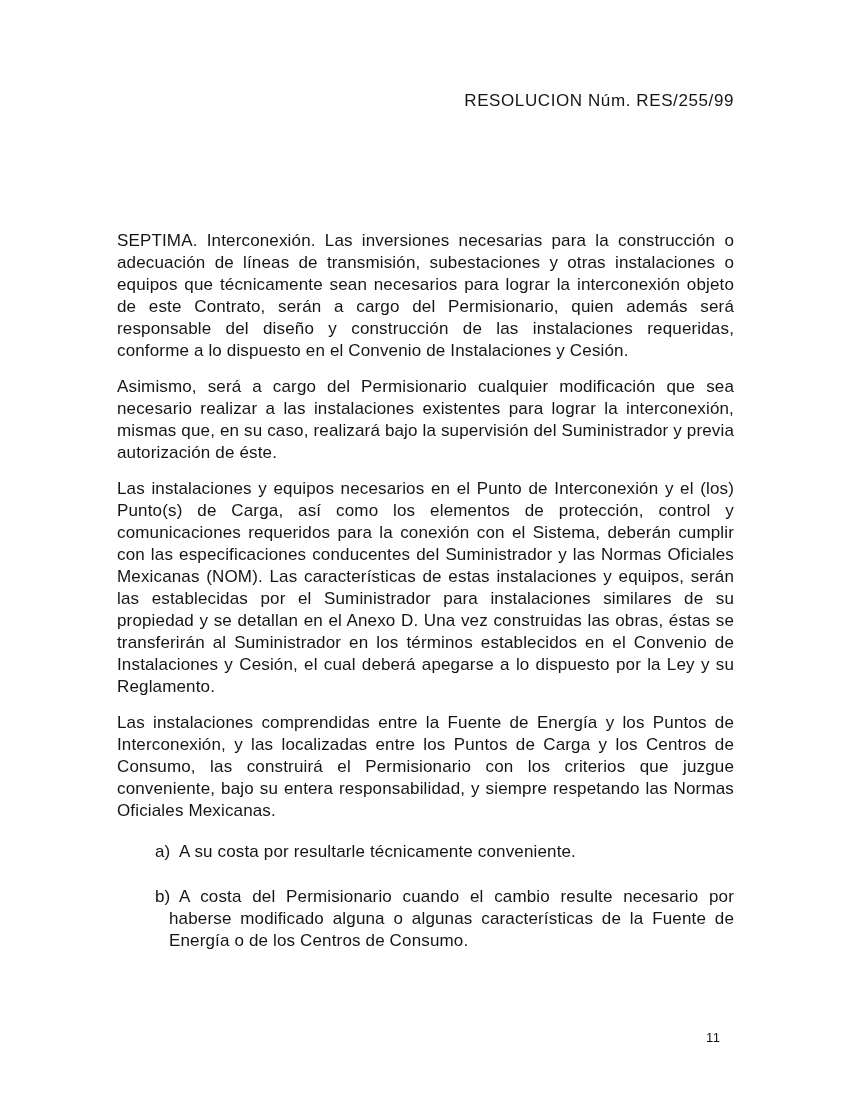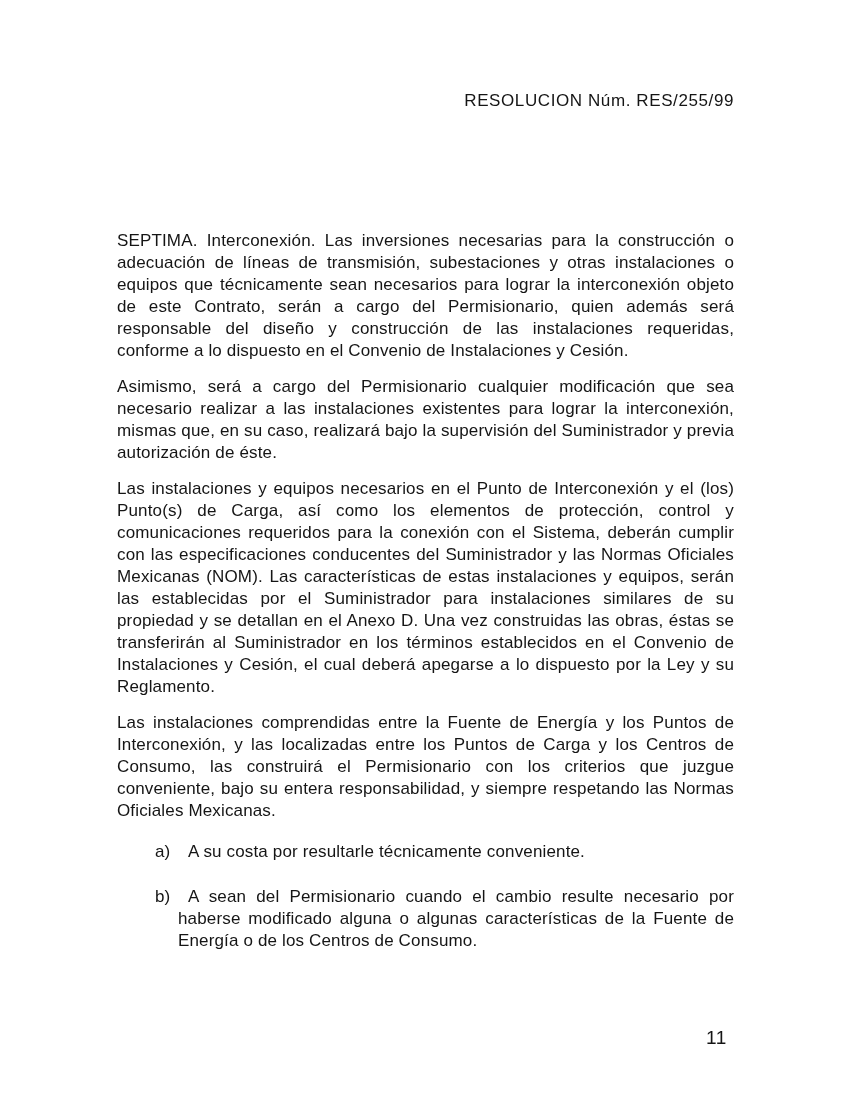--- a/index.html
+++ b/index.html
@@ -50,27 +50,26 @@
     letter-spacing: 0.15px;
   }
   .list-marker {
     position: absolute;
     left: 38px;
     top: 0;
   }
   .list-text {
     text-align: justify;
     text-indent: 10px;
-    padding-left: 9px;
   }
   .page-number {
     position: absolute;
     left: 706px;
     top: 1028px;
-    font-size: 19px;
+    font-size: 13px;
     line-height: 20px;
     letter-spacing: 0.5px;
   }
 </style>
 </head>
 <body>
 
 <div class="page">
   <div class="content">
 
@@ -88,20 +87,20 @@
 
     <div class="list">
 
       <div class="list-item">
         <span class="list-marker">a)</span>
         <div class="list-text">A su costa por resultarle técnicamente conveniente.</div>
       </div>
 
       <div class="list-item">
         <span class="list-marker">b)</span>
-        <div class="list-text">A sean del Permisionario cuando el cambio resulte necesario por haberse modificado alguna o algunas características de la Fuente de Energía o de los Centros de Consumo.</div>
+        <div class="list-text">A costa del Permisionario cuando el cambio resulte necesario por haberse modificado alguna o algunas características de la Fuente de Energía o de los Centros de Consumo.</div>
       </div>
 
     </div>
   </div>
 
   <div class="page-number">11</div>
 </div>
 
 </body></html>

